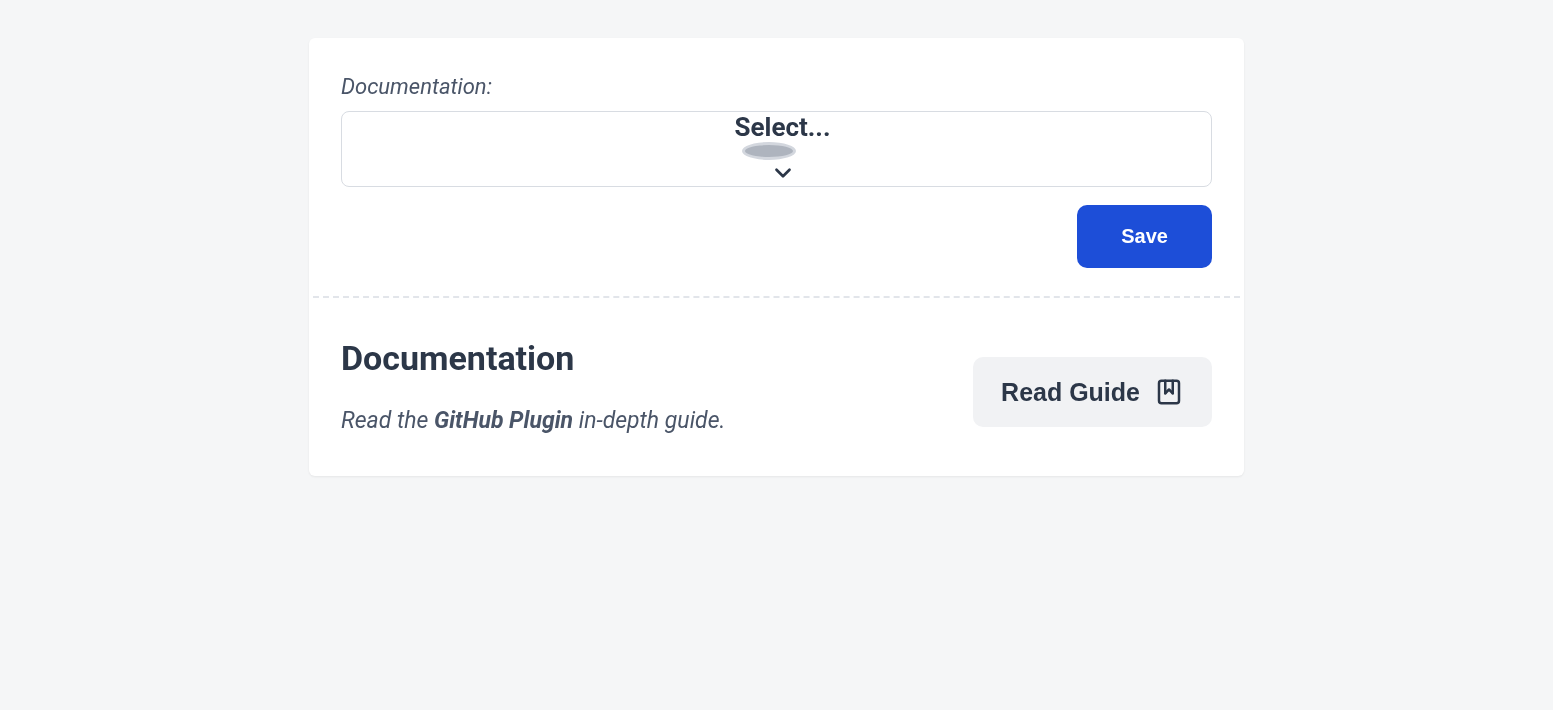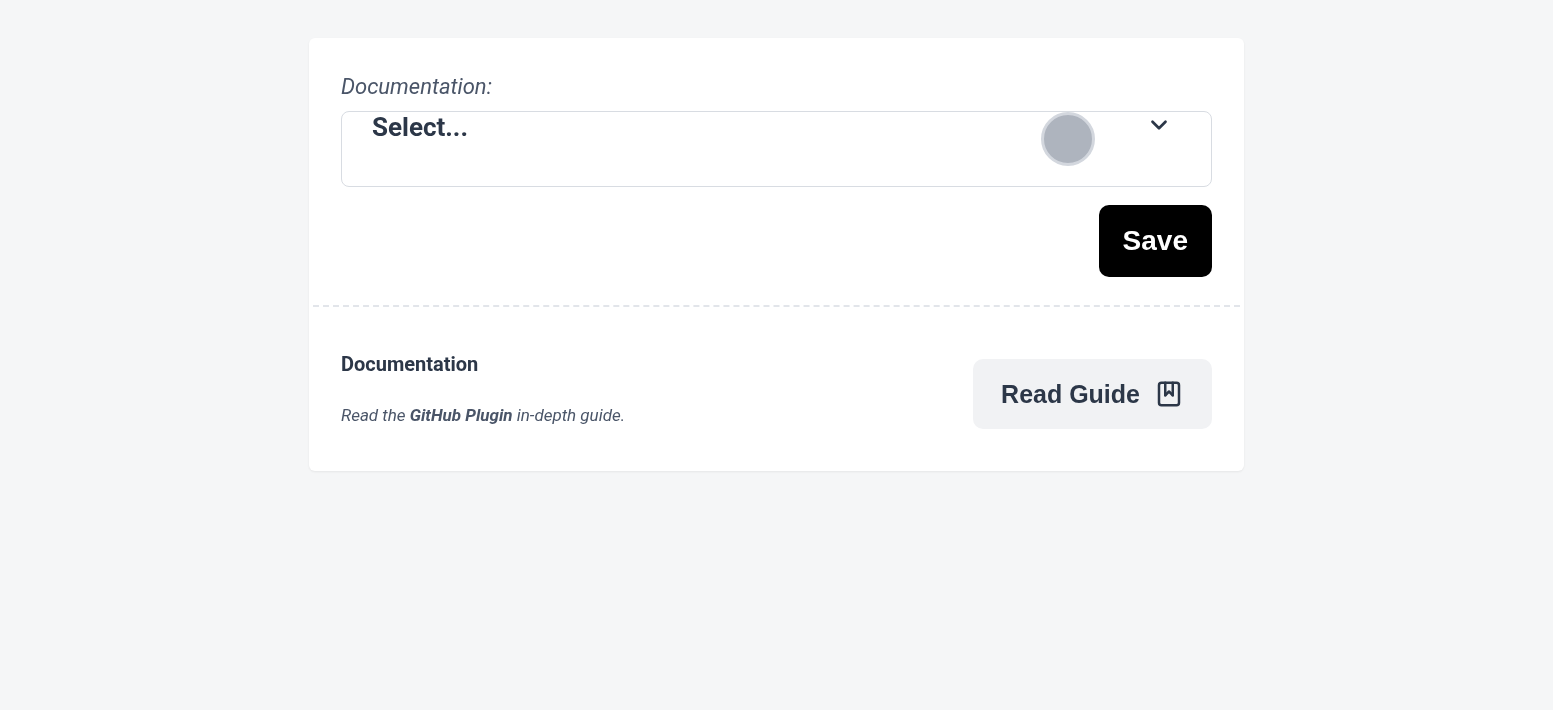--- a/index.html
+++ b/index.html
@@ -31,27 +31,28 @@
       margin-bottom: 26px;
     }
     .field-label {
       font-size: 22px;
       font-style: italic;
       color: #4a5568;
       margin-bottom: 12px;
     }
     .select-container {
       display: flex;
-      align-items: flex-start;
+      align-items: center;
       border: 1px solid #d8dce2;
       border-radius: 8px;
       height: 76px;
       padding: 0 18px 0 30px;
       background: #fff;
       margin-bottom: 18px;
+      flex-direction: column;
     }
     .select-placeholder {
       flex: 1;
       font-size: 26px;
       font-weight: 700;
       color: #2c3748;
     }
     .loading-dot {
       width: 54px;
       height: 54px;
@@ -74,51 +75,51 @@
       stroke-width: 2.5;
       fill: none;
       stroke-linecap: round;
       stroke-linejoin: round;
     }
     .save-row {
       display: flex;
       justify-content: flex-end;
     }
     .save-button {
-      background-color: #000000;
+      background-color: #1d4ed8;
       color: #ffffff;
-      font-size: 28px;
+      font-size: 20px;
       font-weight: 700;
       border: none;
       border-radius: 10px;
-      padding: 20px 24px;
+      padding: 20px 44px;
       cursor: pointer;
     }
     .dashed-divider {
       border: none;
       border-top: 2px dashed #e2e5ea;
       margin: 0 4px;
     }
     .doc-section {
       display: flex;
       align-items: center;
       justify-content: space-between;
       padding: 40px 32px 42px 32px;
     }
     .doc-left {
       flex: 1;
     }
     .doc-title {
-      font-size: 20px;
+      font-size: 34px;
       font-weight: 700;
       color: #2c3748;
       margin-bottom: 29px;
     }
     .doc-text {
-      font-size: 17px;
+      font-size: 23px;
       font-style: italic;
       color: #4a5568;
     }
     .doc-text-bold {
       font-weight: 700;
       font-style: italic;
     }
     .read-guide-button {
       display: flex;
       align-items: center;

